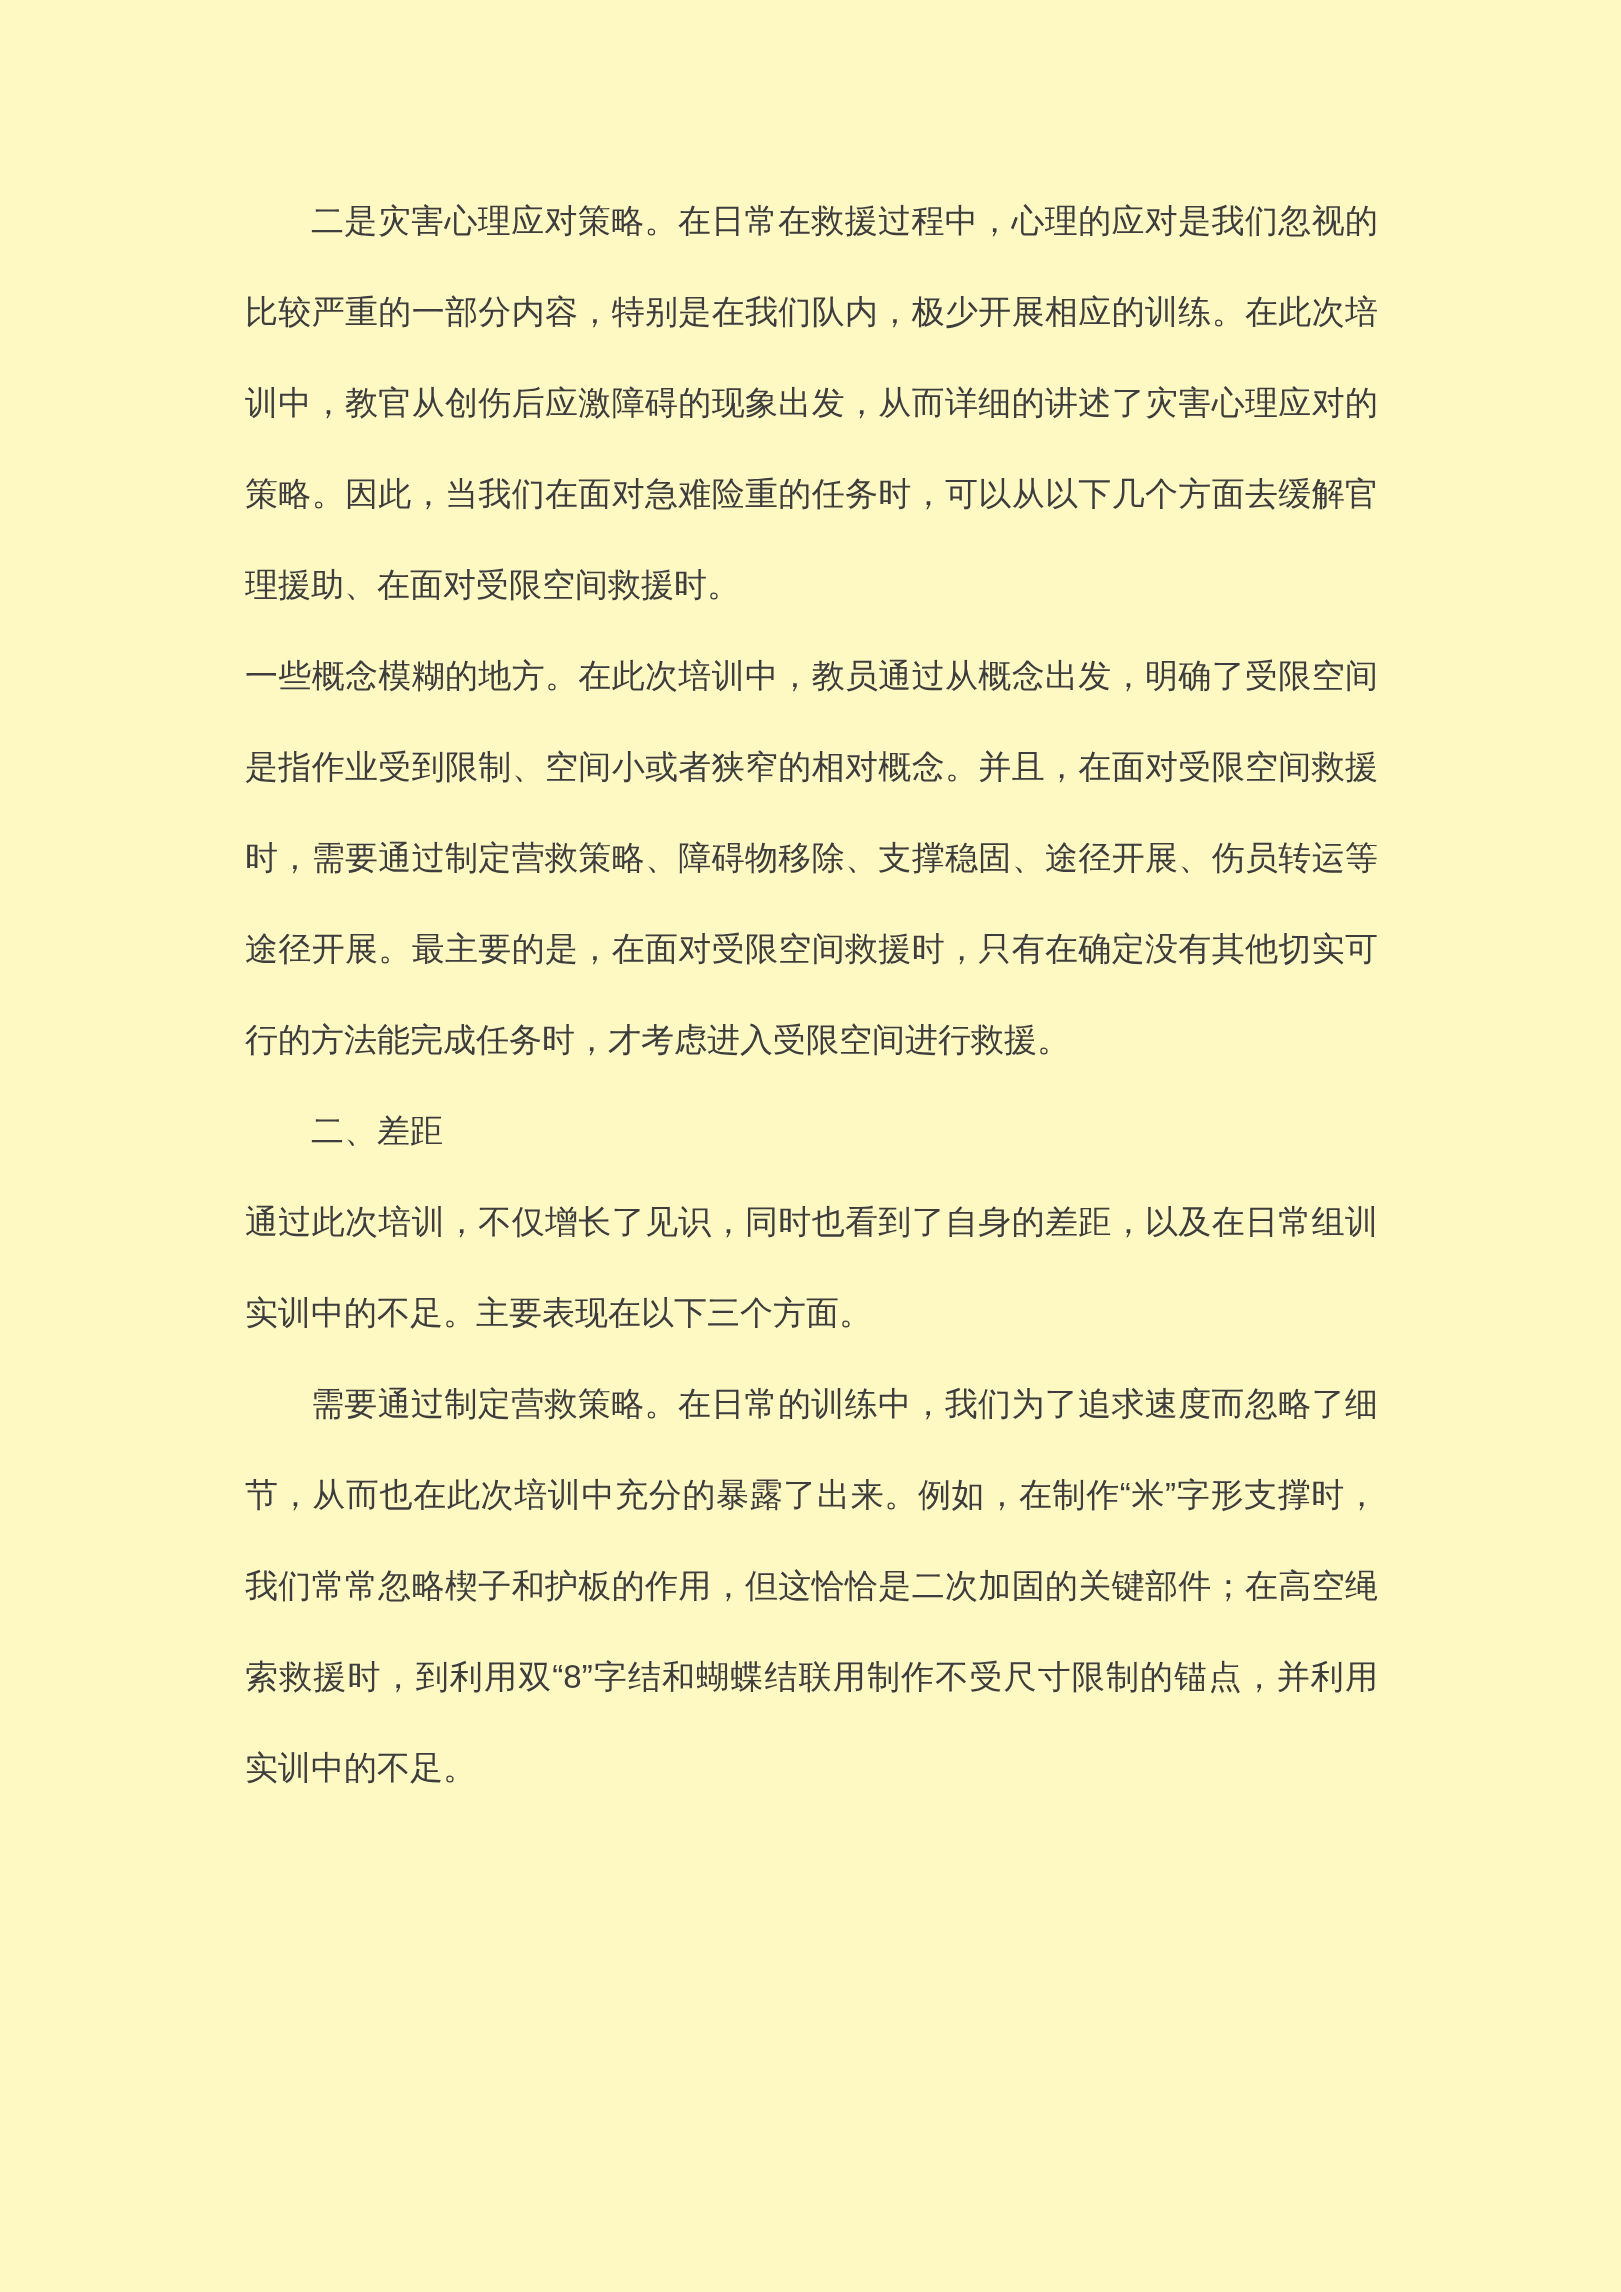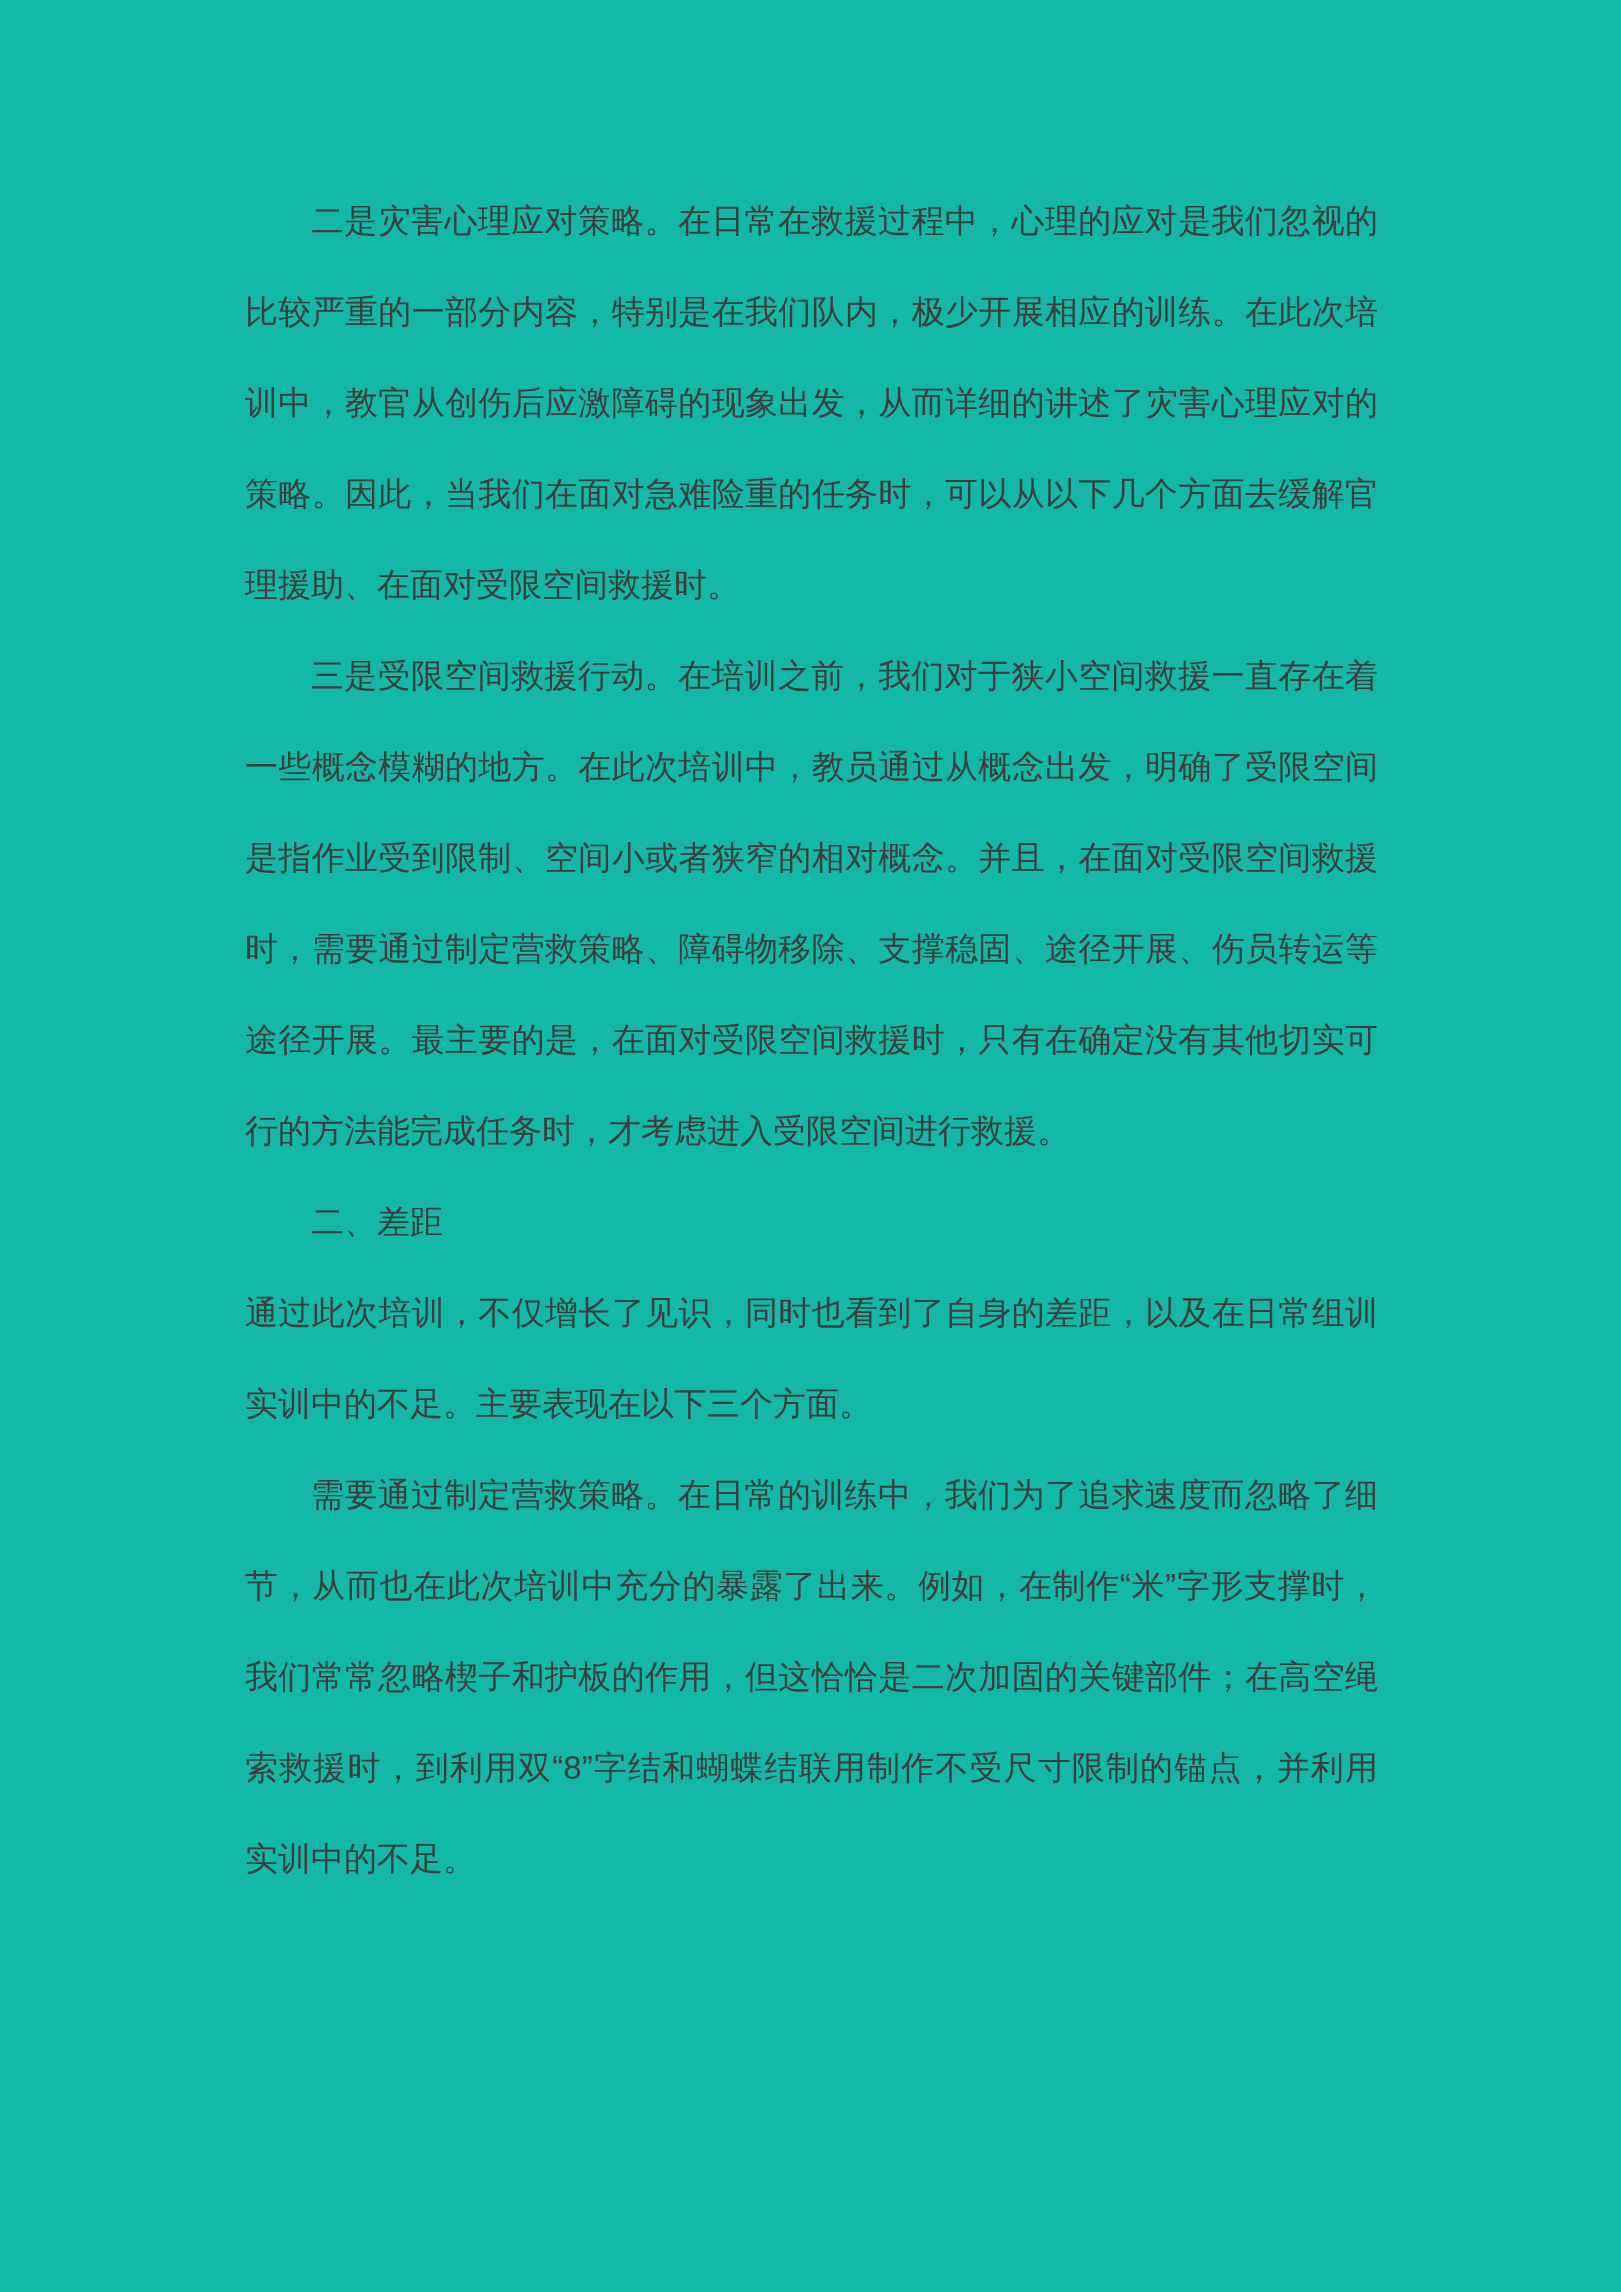--- a/index.html
+++ b/index.html
@@ -9,21 +9,21 @@
   body {
     width: 1621px;
     height: 2293px;
     background: #ffffff;
     font-family: "Liberation Sans", sans-serif;
   }
   .page {
     position: relative;
     width: 1621px;
     height: 2293px;
-    background: #14b8a6;
+    background: #fef9c3;
     overflow: hidden;
   }
   .text-block {
     position: absolute;
     left: 245px;
     top: 175px;
     width: 1133px;
     font-size: 33px;
     line-height: 91px;
     color: #3d3d3d;
@@ -52,21 +52,20 @@
 <div class="page">
   <div class="text-block">
       <div class="paragraph">
         <div class="line indent fill">二是灾害心理应对策略。在日常在救援过程中，心理的应对是我们忽视的</div>
         <div class="line fill">比较严重的一部分内容，特别是在我们队内，极少开展相应的训练。在此次培</div>
         <div class="line fill">训中，教官从创伤后应激障碍的现象出发，从而详细的讲述了灾害心理应对的</div>
         <div class="line fill">策略。因此，当我们在面对急难险重的任务时，可以从以下几个方面去缓解官</div>
         <div class="line">理援助、在面对受限空间救援时。</div>
       </div>
       <div class="paragraph">
-        <div class="line indent fill">三是受限空间救援行动。在培训之前，我们对于狭小空间救援一直存在着</div>
         <div class="line fill">一些概念模糊的地方。在此次培训中，教员通过从概念出发，明确了受限空间</div>
         <div class="line fill">是指作业受到限制、空间小或者狭窄的相对概念。并且，在面对受限空间救援</div>
         <div class="line fill">时，需要通过制定营救策略、障碍物移除、支撑稳固、途径开展、伤员转运等</div>
         <div class="line fill">途径开展。最主要的是，在面对受限空间救援时，只有在确定没有其他切实可</div>
         <div class="line">行的方法能完成任务时，才考虑进入受限空间进行救援。</div>
       </div>
       <div class="paragraph">
         <div class="line indent">二、差距</div>
       </div>
       <div class="paragraph">

